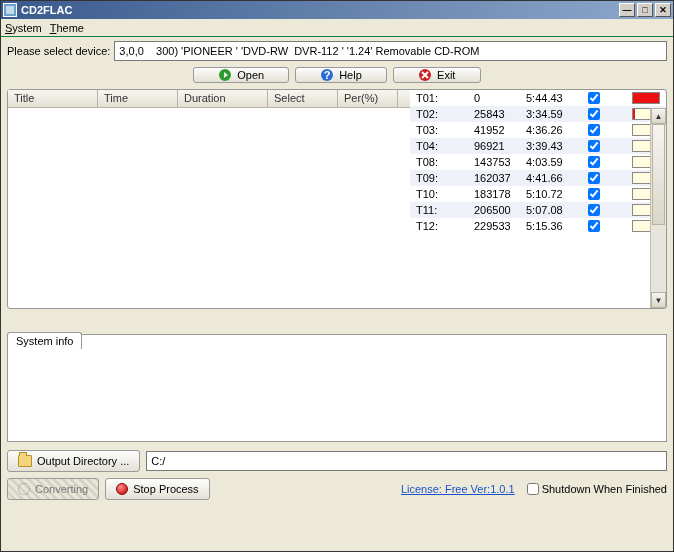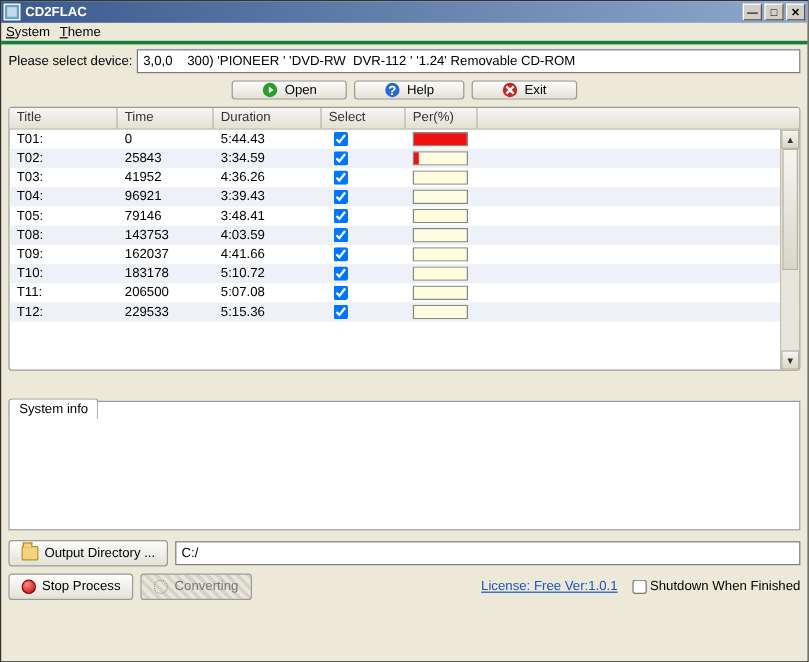--- a/index.html
+++ b/index.html
@@ -2,32 +2,32 @@
 <html><head>
 <meta charset="utf-8">
 <style>
   * { box-sizing: border-box; margin: 0; padding: 0; font-family: Tahoma, Arial, sans-serif; font-size: 11px; }
   body { background: #d4d0c8; width: 674px; height: 552px; overflow: hidden; }
   .win { width: 674px; height: 552px; border: 1px solid #333; background: #ece9d8; display: flex; flex-direction: column; }
   .titlebar { height: 18px; background: linear-gradient(to right, #3a5a8d, #8fa9cc); display: flex; align-items: center; padding: 0 2px; color: #fff; font-weight: bold; }
   .titlebar .ticon { width: 14px; height: 14px; background: #6aa2c7; border: 1px solid #fff; margin-right: 4px; display: inline-flex; align-items: center; justify-content: center; }
   .titlebar .tctrls { margin-left: auto; display: flex; gap: 2px; }
   .titlebar .tbtn { width: 16px; height: 14px; background: #d4d0c8; border: 1px solid #fff; border-right-color: #555; border-bottom-color: #555; display: flex; align-items: center; justify-content: center; color: #000; font-size: 9px; line-height: 1; cursor: pointer; font-family: Arial; }
-  .menubar { height: 18px; display: flex; align-items: center; padding: 0 4px; gap: 8px; border-bottom: 3px solid #15803d; }
+  .menubar { height: 18px; display: flex; align-items: center; padding: 0 4px; gap: 8px; border-bottom: 1px solid #15803d; }
   .menubar span { cursor: pointer; text-decoration: underline; text-decoration-color: transparent; }
   .menubar span:first-letter { text-decoration: underline; }
   .devrow { display: flex; align-items: center; padding: 4px 6px; gap: 4px; }
   .devrow input { flex: 1; height: 20px; border: 1px solid #7a7a7a; background: #fff; padding: 0 4px; }
   .btnrow { display: flex; justify-content: center; gap: 6px; padding: 2px 0 6px; }
   .btn { height: 16px; min-width: 88px; border: 1px solid #9a9a9a; border-radius: 3px; background: linear-gradient(#fdfdfd, #e3e1d6); display: flex; align-items: center; justify-content: center; gap: 5px; cursor: pointer; padding: 0 24px; }
   .btn .bi { width: 14px; height: 14px; display: inline-flex; align-items: center; justify-content: center; }
   .bi-open svg { fill: #2e9b2e; }
   .bi-help svg { fill: #2a6bd1; }
   .bi-exit svg { fill: #cc2222; }
-  .tablewrap { margin: 0 6px; border: 1px solid #999; border-radius: 3px; background: #fff; height: 220px; display: flex; flex-direction: column; position: relative; }
+  .tablewrap { margin: 0 6px; border: 1px solid #999; border-radius: 3px; background: #fff; height: 220px; display: flex; flex-direction: row; position: relative; }
   .thead { display: flex; height: 18px; background: linear-gradient(#f7f6f2, #e3e0d4); border-bottom: 1px solid #b8b4a4; }
   .th { border-right: 1px solid #b8b4a4; padding: 2px 6px; font-weight: normal; color: #333; }
   .c-title { width: 90px; }
   .c-time  { width: 80px; }
   .c-dur   { width: 90px; }
   .c-sel   { width: 70px; text-align: left; }
   .c-per   { width: 60px; }
   .tbody { flex: 1; overflow: hidden; position: relative; }
   .tr { display: flex; height: 16px; align-items: center; }
   .tr:nth-child(even) { background: #eef2f8; }
@@ -170,33 +170,20 @@
           <div class="td c-sel">
             <input type="checkbox" checked="" style="">
           </div>
           <div class="td c-per">
             <div class="prog">
               <div class="fill" style="width:0%"></div>
             </div>
           </div>
         </div>
         <div class="tr">
-          <div class="td c-title">T05:</div>
-          <div class="td c-time">79146</div>
-          <div class="td c-dur">3:48.41</div>
-          <div class="td c-sel">
-            <input type="checkbox" checked="" style="">
-          </div>
-          <div class="td c-per">
-            <div class="prog">
-              <div class="fill" style="width:0%"></div>
-            </div>
-          </div>
-        </div>
-        <div class="tr">
           <div class="td c-title">T08:</div>
           <div class="td c-time">143753</div>
           <div class="td c-dur">4:03.59</div>
           <div class="td c-sel">
             <input type="checkbox" checked="" style="">
           </div>
           <div class="td c-per">
             <div class="prog">
               <div class="fill" style="width:0%"></div>
             </div>
@@ -271,27 +258,27 @@
 
   <div class="outrow">
     <div class="btn small">
       <span class="folder-icon"></span>
       <span>Output Directory ...</span>
     </div>
     <input type="text" value="C:/" style="">
   </div>
 
   <div class="bottom">
+    <div class="btn small hatched">
+      <span style="width:12px;height:12px;border:1px dotted #888;border-radius:50%"></span>
+      <span>Converting</span>
+    </div>
     <div class="btn small">
       <span class="circle-red"></span>
       <span>Stop Process</span>
-    </div>
-    <div class="btn small hatched">
-      <span style="width:12px;height:12px;border:1px dotted #888;border-radius:50%"></span>
-      <span>Converting</span>
     </div>
     <span class="license">License: Free Ver:1.0.1</span>
     <label class="chk">
       <input type="checkbox" id="shutchk" style="">
       <span>Shutdown When Finished</span>
     </label>
   </div>
 
 </div>
 

